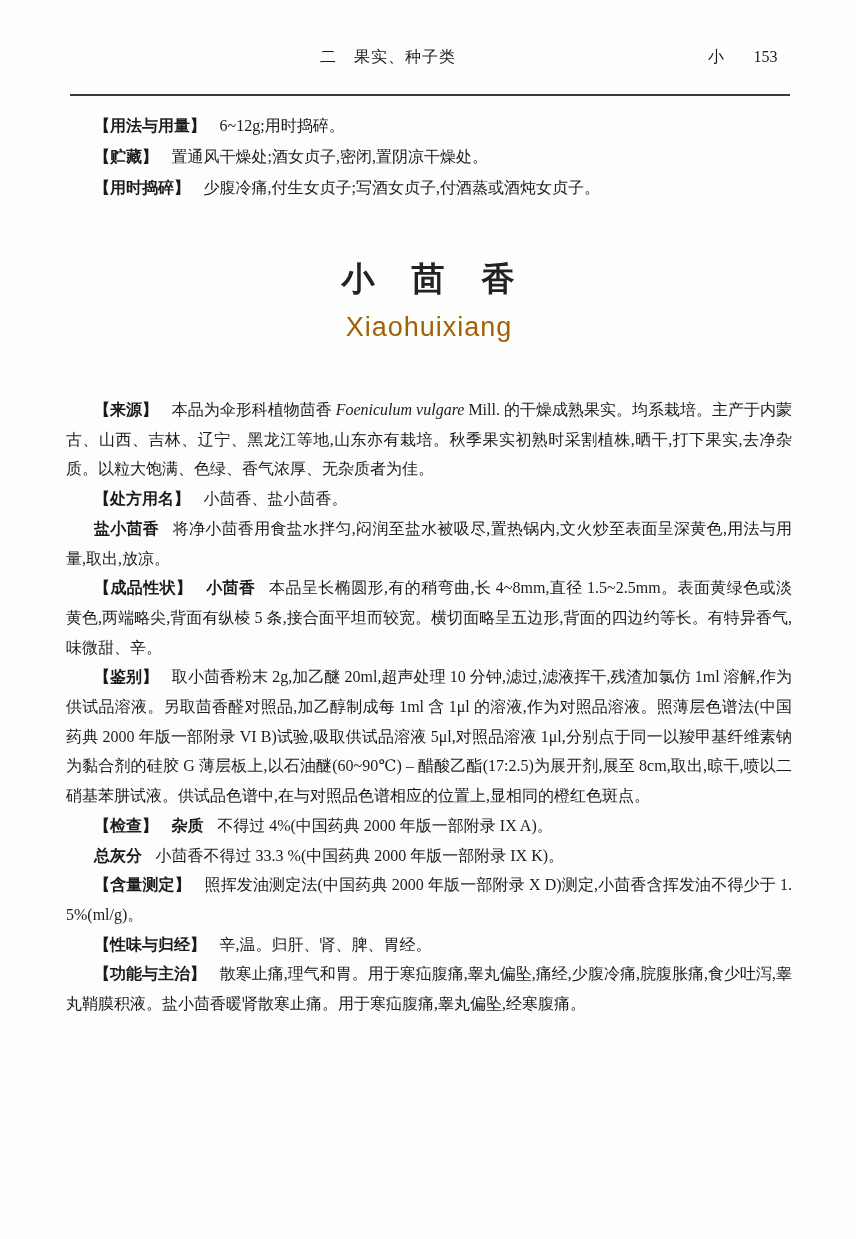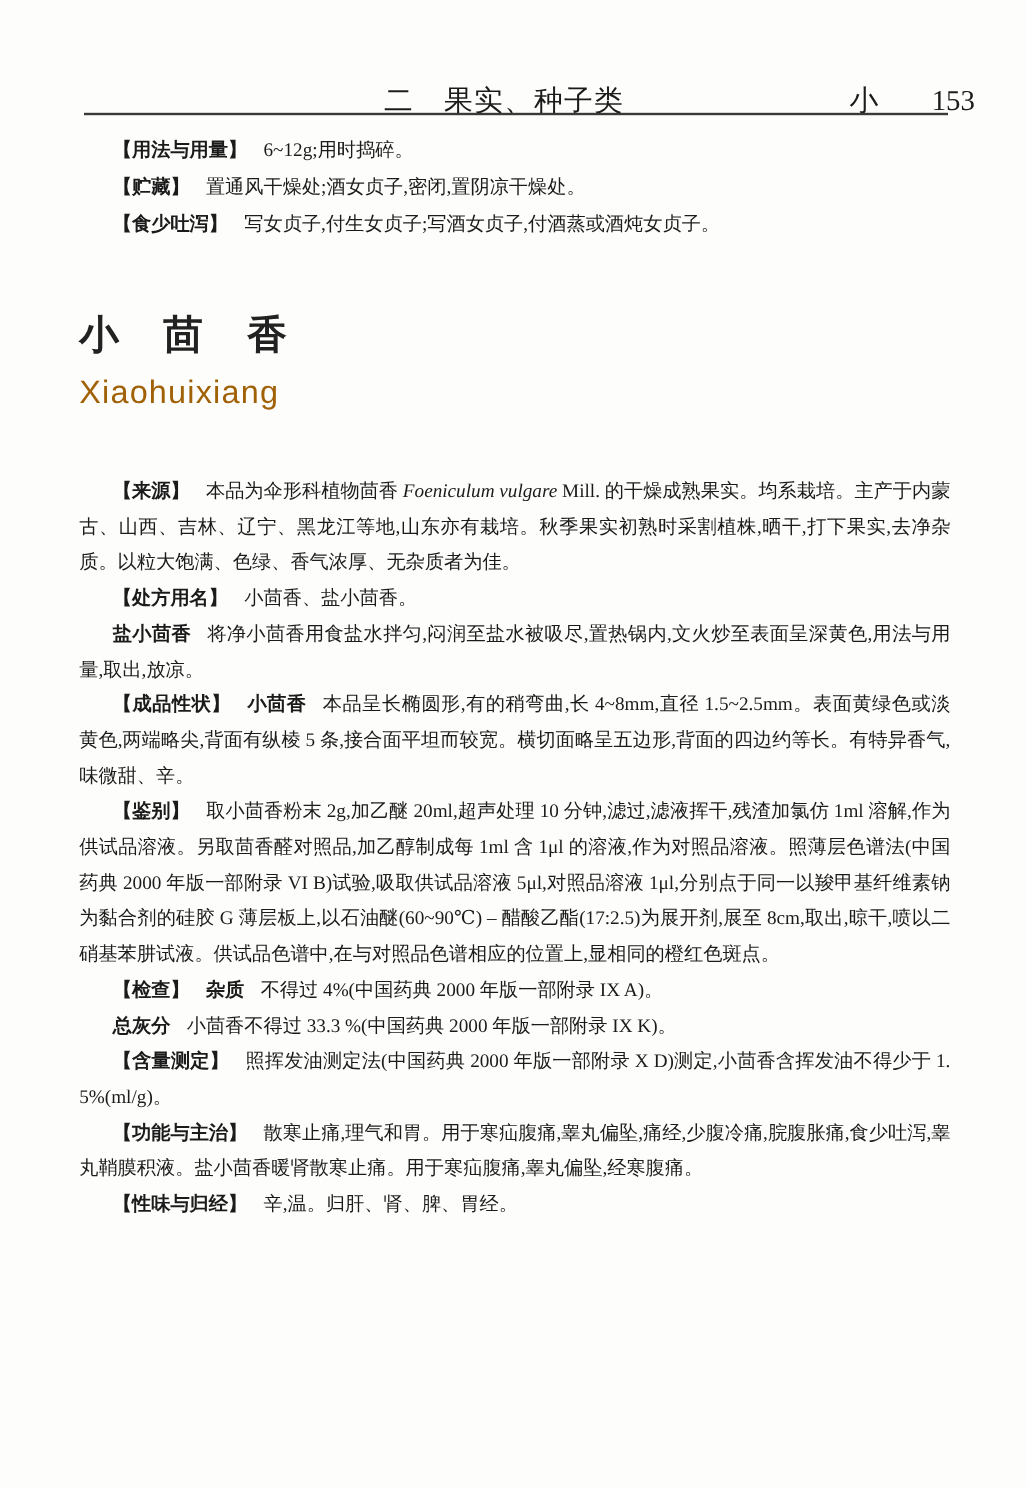--- a/index.html
+++ b/index.html
@@ -7,22 +7,22 @@
     position:relative;
     width:856px; height:1239px;
     background:#fdfdfb;
     color:#1b1b1b;
     font-family:"Liberation Serif","DejaVu Serif",serif;
     box-sizing:border-box;
     overflow:hidden;
   }
   
   .running-header {
-    position:absolute; top:72px; left:0; right:0; height:26px;
-    font-size:24px; line-height:26px;text-align:center;
+    position:absolute; top:44px; left:0; right:0; height:26px;
+    font-size:16px; line-height:26px;text-align:center;
   }
   .chapter { position:absolute; left:320px; letter-spacing:1px; }
   .pageinfo { position:absolute; left:708px; }
   .pageinfo .idx { display:inline-block; margin-right:1.6em; }
   .header-rule {
     position:absolute; top:94px; left:70px; width:720px; height:2px;
     background:#3a3a3a;
   }
   
   .content {
@@ -34,21 +34,21 @@
     word-break:break-all;
   }
   .body-para { line-height:29.7px; }
   .lbl, .sub {
     font-family:"Liberation Sans","DejaVu Sans",sans-serif;
     font-weight:bold;
     margin-right:0.85em;
   }
   .latin { font-style:italic; }
   
-  .title-block { text-align:left; margin:56px 0 52px; text-indent:0; }
+  .title-block { text-align:center; margin:56px 0 52px; text-indent:0; }
   .cn-title {
     margin:0 0 12px;
     font-family:"Liberation Sans","DejaVu Sans",sans-serif;
     font-weight:bold; font-size:33px; line-height:40px;
     letter-spacing:2px; color:#222;
   }
   .pinyin {
     font-family:"Liberation Sans","DejaVu Sans",sans-serif;
     font-size:27px; line-height:32px; letter-spacing:1px; color:#a16207;
   }
@@ -71,21 +71,21 @@
 
     <p class="para">
       <b class="lbl">【用法与用量】</b><span>6~12g;用时捣碎。</span>
     </p>
 
     <p class="para">
       <b class="lbl">【贮藏】</b><span>置通风干燥处;酒女贞子,密闭,置阴凉干燥处。</span>
     </p>
 
     <p class="para">
-      <b class="lbl">【食少吐泻】</b><span>写女贞子,付生女贞子;写酒女贞子,付酒蒸或酒炖女贞子。</span>
+      <b class="lbl">【用时捣碎】</b><span>少腹冷痛,付生女贞子;写酒女贞子,付酒蒸或酒炖女贞子。</span>
     </p>
 
     <div class="title-block">
       <h1 class="cn-title">小　茴　香</h1>
       <div class="pinyin">Xiaohuixiang</div>
     </div>
 
     <p class="para body-para">
       <b class="lbl">【来源】</b><span>本品为伞形科植物茴香 </span><i class="latin">Foeniculum vulgare</i><span> Mill. 的干燥成熟果实。均系栽培。主产于内蒙古、山西、吉林、辽宁、黑龙江等地,山东亦有栽培。秋季果实初熟时采割植株,晒干,打下果实,去净杂质。以粒大饱满、色绿、香气浓厚、无杂质者为佳。</span>
     </p>
@@ -115,21 +115,21 @@
 
     <p class="para body-para">
       <b class="sub">总灰分</b><span>小茴香不得过 33.3 %(中国药典 2000 年版一部附录 IX K)。</span>
     </p>
 
     <p class="para body-para">
       <b class="lbl">【含量测定】</b><span>照挥发油测定法(中国药典 2000 年版一部附录 X D)测定,小茴香含挥发油不得少于 1.5%(ml/g)。</span>
     </p>
 
     <p class="para body-para">
-      <b class="lbl">【功能与主治】</b><span>散寒止痛,理气和胃。用于寒疝腹痛,睾丸偏坠,痛经,少腹冷痛,脘腹胀痛,食少吐泻,睾丸鞘膜积液。盐小茴香暖肾散寒止痛。用于寒疝腹痛,睾丸偏坠,经寒腹痛。</span>
+      <b class="lbl">【性味与归经】</b><span>辛,温。归肝、肾、脾、胃经。</span>
     </p>
 
     <p class="para body-para">
-      <b class="lbl">【性味与归经】</b><span>辛,温。归肝、肾、脾、胃经。</span>
+      <b class="lbl">【功能与主治】</b><span>散寒止痛,理气和胃。用于寒疝腹痛,睾丸偏坠,痛经,少腹冷痛,脘腹胀痛,食少吐泻,睾丸鞘膜积液。盐小茴香暖肾散寒止痛。用于寒疝腹痛,睾丸偏坠,经寒腹痛。</span>
     </p>
 
   </div>
 </div>
 
 </body></html>

